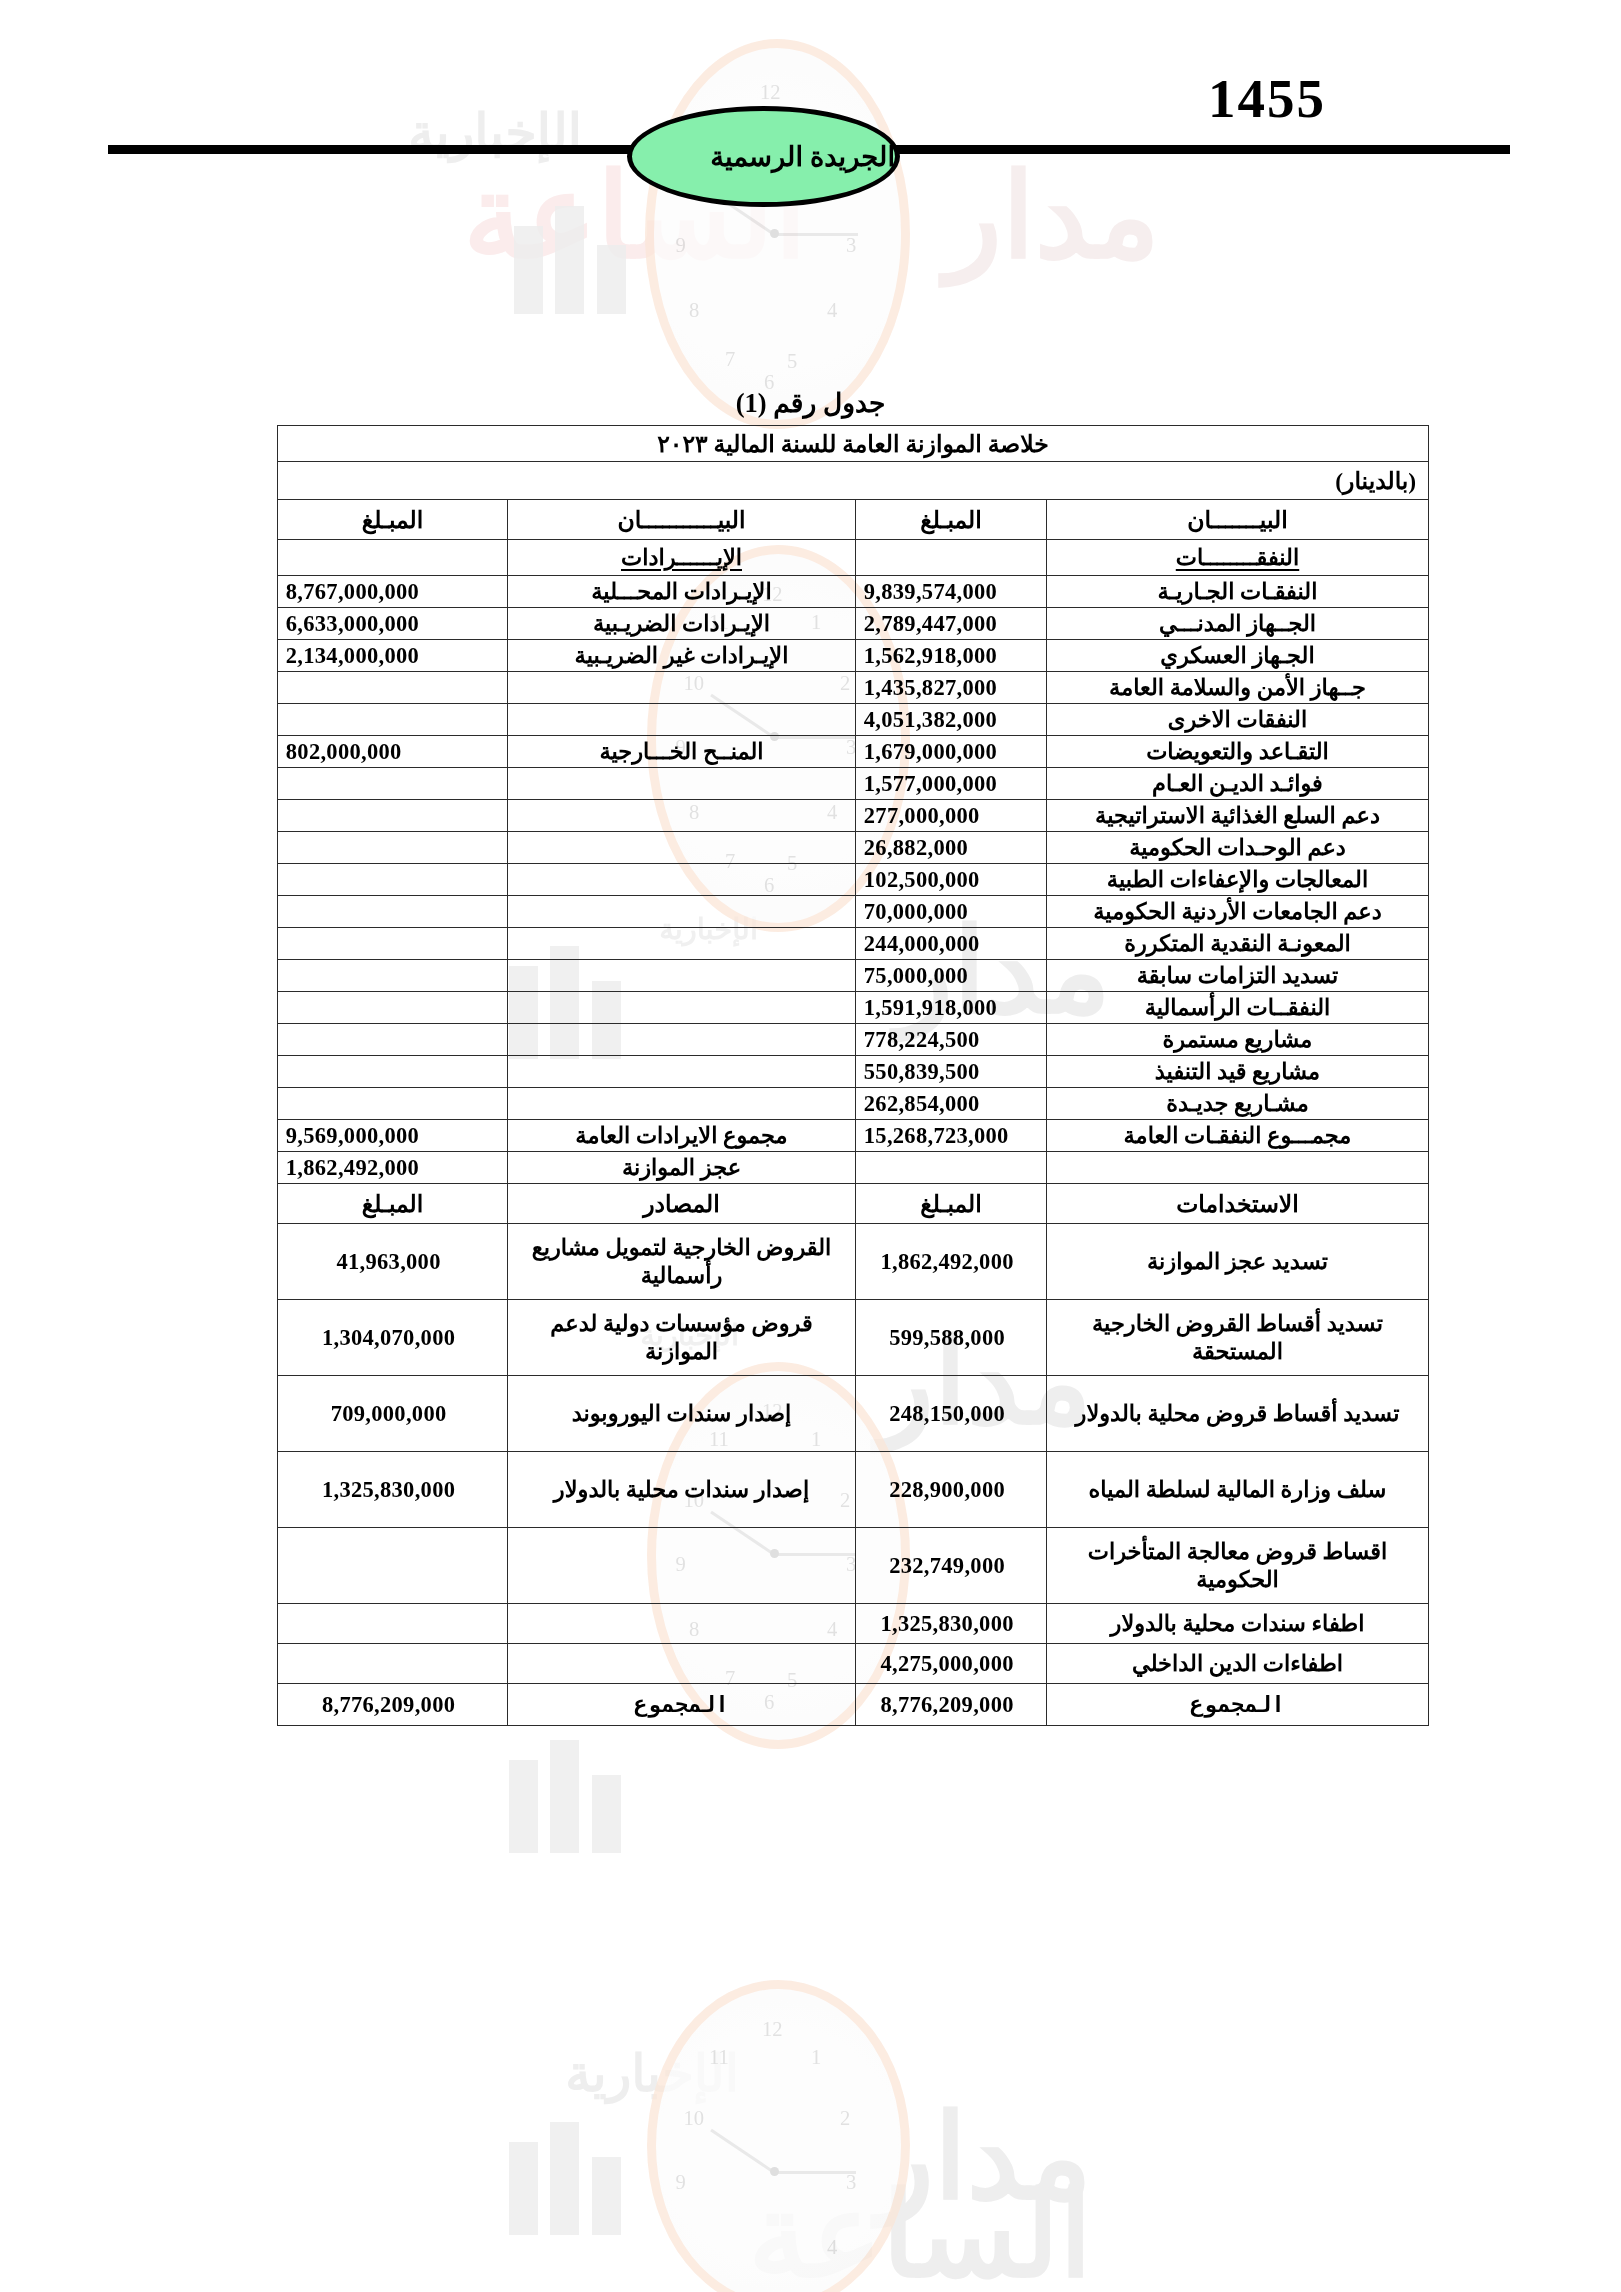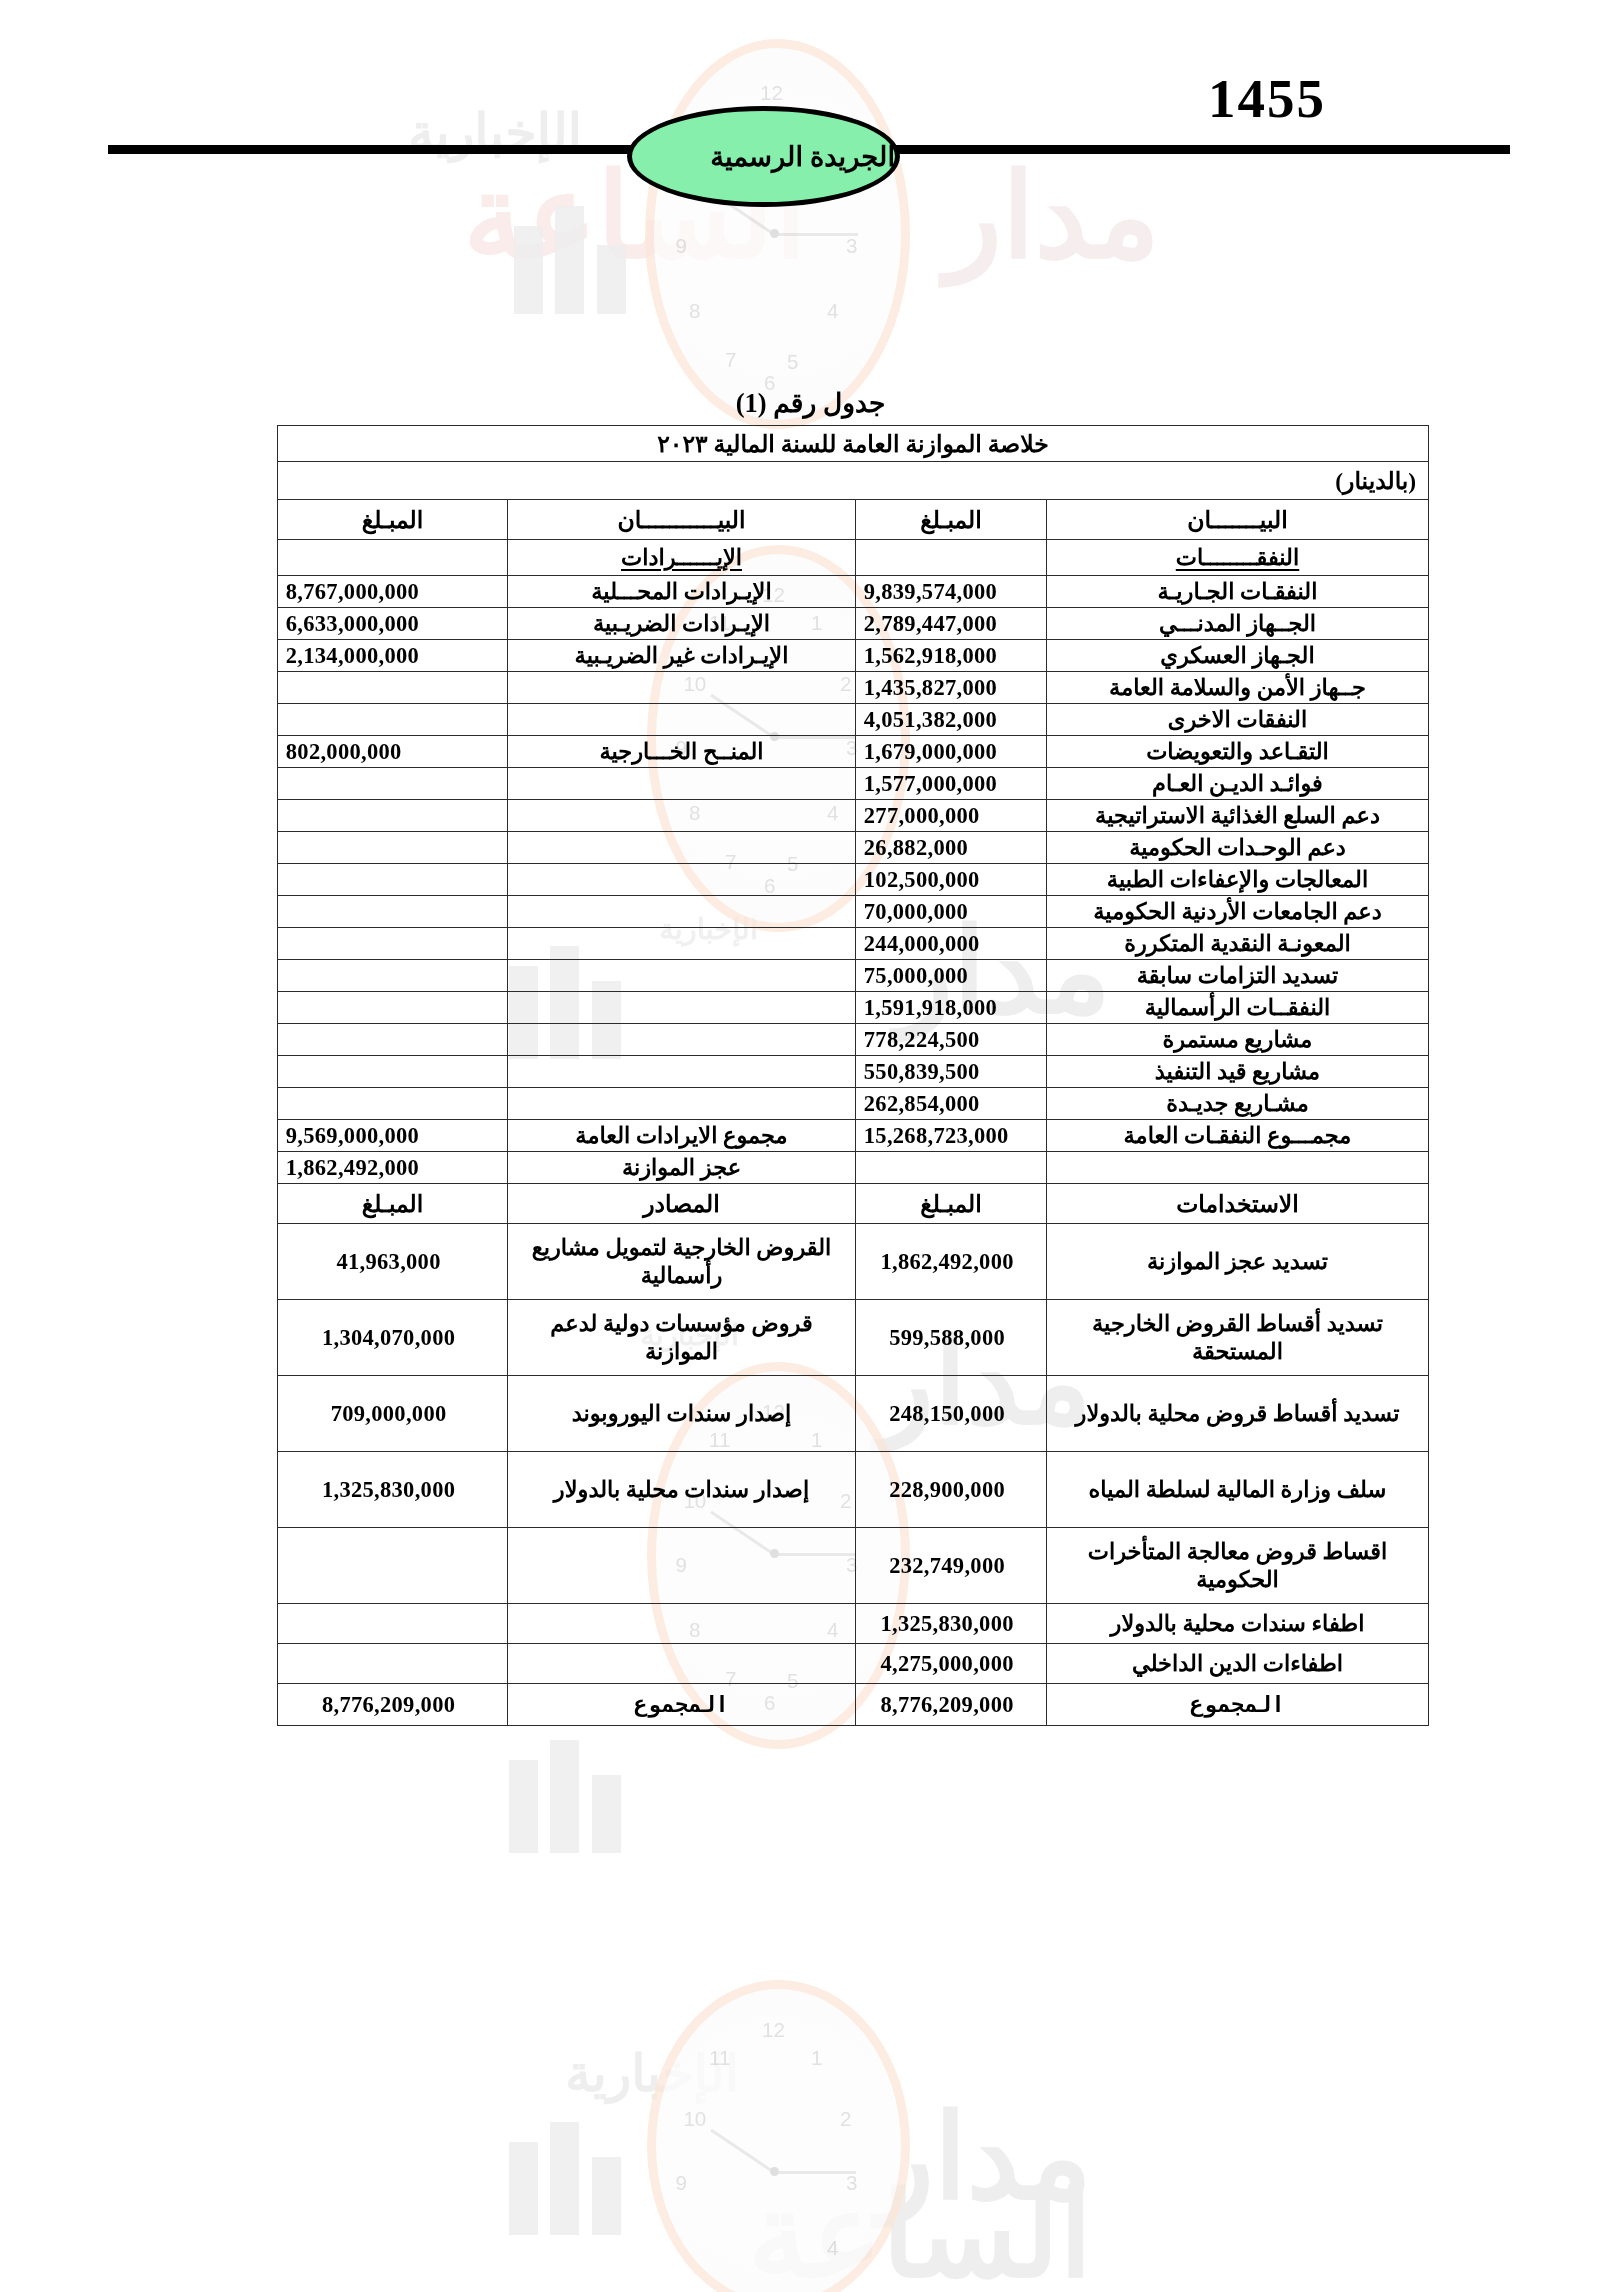--- a/index.html
+++ b/index.html
@@ -28,21 +28,21 @@
     position: absolute;
     border-radius: 50%;
     border: 9.8px solid #fbe6d8;
     background: radial-gradient(circle, #fdfdfd 60%, #fafafa 100%);
     opacity: .75;
   }
   .wm-clock .tick {
     position: absolute;
     color: #d8d8d8;
     font-size: 20.6px;
-    font-family: Liberation Sans, sans-serif;
+    font-family: Liberation Serif, serif;
   }
   .wm-clock .hand {
     position: absolute;
     background: #e2e2e2;
     transform-origin: 0 50%;
   }
   .wm-clock .hub {
     position: absolute;
     width: 8.8px; height: 8.8px;
     border-radius: 50%;

